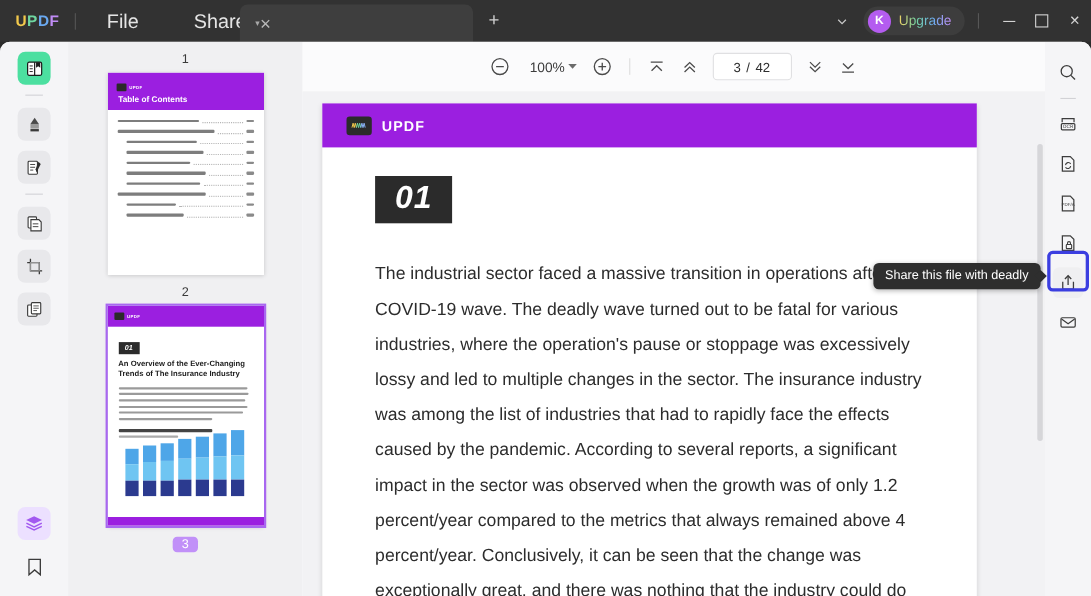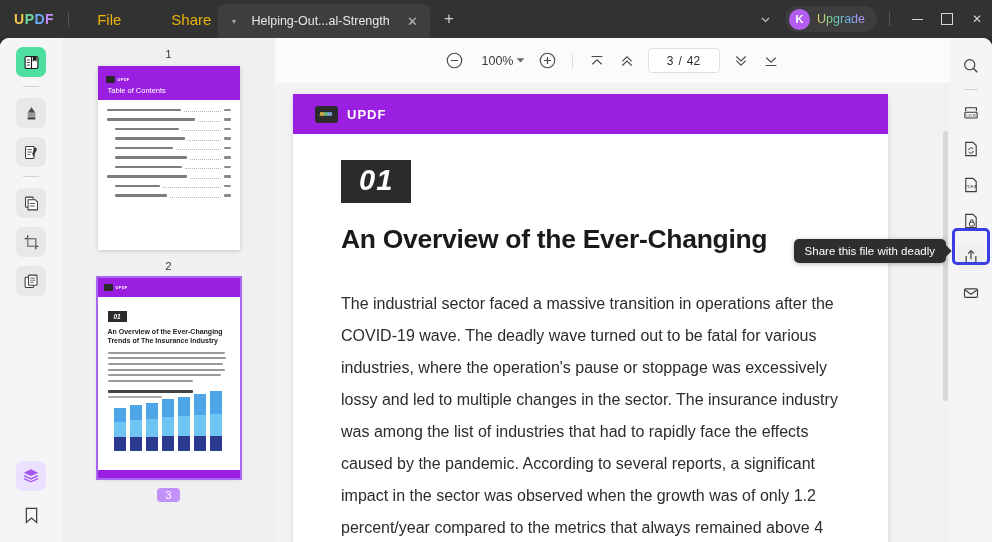--- a/index.html
+++ b/index.html
@@ -23,21 +23,21 @@
     display: flex;
   }
   .logo span:nth-child(1){ color:#f2c94c; }
   .logo span:nth-child(2){ color:#6fd6a0; }
   .logo span:nth-child(3){ color:#6aa9f0; }
   .logo span:nth-child(4){ color:#c08cf5; }
   .tb-sep {
     width: 1px; height: 15px; background: #555; margin: 0 14px;
   }
   .menu-item {
-    color: #eab308; font-size: 15px;
+    color: #e5e5e5; font-size: 18px;
     padding: 5px 14px; cursor: default;
   }
 
   .tab {
     position: absolute; left: 218px; top: 4px;
     width: 212px; height: 34px;
     background: #3e3e3e;
     border-radius: 7px 7px 0 0;
     display: flex; align-items: center;
   }
@@ -123,21 +123,21 @@
   }
   .thumb {
     width:142px; background:#fff;
     box-shadow:0 1px 4px rgba(0,0,0,.18);
   }
   .thumb.sel { outline:2px solid #a867f0; }
   .th-hdr { background:#9b1fe0; height:19px; display:flex; align-items:center; padding-left:6px; }
   .th-logobox{ width:9px;height:7px;background:#2a2a2a;border-radius:1px;margin-right:3px;}
   .th-logotxt{ color:#fff;font-size:4px;font-weight:bold;letter-spacing:.3px;}
   .th-body{ padding:8px 9px; }
-  .th-title{ color:#fff;font-size:7.5px;font-weight:normal;margin-left:2px; }
+  .th-title{ color:#fff;font-size:7.5px;font-weight:bold;margin-left:2px; }
   .toc-row{ display:flex; align-items:center; margin-bottom:5.5px; }
   .toc-line{ height:2.4px; background:#7d7d7d; border-radius:1px; }
   .toc-dots{ flex:1; border-bottom:1px dotted #b5b5b5; margin:0 3px; height:4px; }
   .toc-pg{ width:7px; height:2.4px; background:#8a8a8a; border-radius:1px; }
   .th-numtag{ background:#2b2b2b; color:#fff; font-size:6.5px; font-weight:bold;
     font-style:italic; padding:2px 6px; display:inline-block; margin-bottom:5px;}
   .th-head2{ font-size:7px; font-weight:bold; color:#1c1c1c; line-height:1.35; margin-bottom:6px;}
   .th-para{ height:2px; background:#9a9a9a; border-radius:1px; margin-bottom:3.6px; }
   .th-chart-t{ height:3px; background:#444; width:70%; border-radius:1px; margin-bottom:3px;}
   .th-chart-s{ height:2px; background:#aaa; width:45%; border-radius:1px; margin-bottom:5px;}
@@ -236,21 +236,20 @@
     <span>P</span>
     <span>D</span>
     <span>F</span>
   </div>
   <div class="tb-sep"></div>
   <div class="menu-item">File</div>
   <div class="menu-item" style="margin-left:22px">Share</div>
 
   <div class="tab">
     <span class="tab-caret">▾</span>
-    <span class="tab-title">Helping-Out...al-Strength</span>
     <span class="tab-close">✕</span>
   </div>
   <div class="tab-add">+</div>
 
   <div class="tb-right">
     <span class="chev-down">
       <svg width="11" height="11" viewBox="0 0 11 11">
           <path d="M2 4 L5.5 7.5 L9 4" stroke="#c9c9c9" stroke-width="1.1" fill="none"></path>
         </svg>
     </span>
@@ -525,21 +524,20 @@
               <path d="M1 5 L2 1 L3 5 L4 1 L5 5" stroke="#f2c94c" stroke-width=".9" fill="none"></path>
               <path d="M5 5 L6 1 L7 5 L8 1 L9 5" stroke="#6fd6a0" stroke-width=".9" fill="none"></path>
               <path d="M9 5 L10 1 L11 5 L12 1 L13 5" stroke="#8ab4f8" stroke-width=".9" fill="none"></path>
             </svg>
           </span>
           <span class="pg-logotxt">UPDF</span>
         </div>
         <div class="pg-content">
           <div class="numtag">01</div>
           <div class="headline">
-            <div>An Overview of the Ever-Changing</div>
           </div>
           <div class="body-p">The industrial sector faced a massive transition in operations after the COVID-19 wave. The deadly wave turned out to be fatal for various industries, where the operation's pause or stoppage was excessively lossy and led to multiple changes in the sector. The insurance industry was among the list of industries that had to rapidly face the effects caused by the pandemic. According to several reports, a significant impact in the sector was observed when the growth was of only 1.2 percent/year compared to the metrics that always remained above 4 percent/year. Conclusively, it can be seen that the change was exceptionally great, and there was nothing that the industry could do to change its system.</div>
         </div>
       </div>
       <div class="vscroll"></div>
     </div>
   </div>
 
   <div class="rrail">
     <div class="rbtn" style="margin-top:14px">

